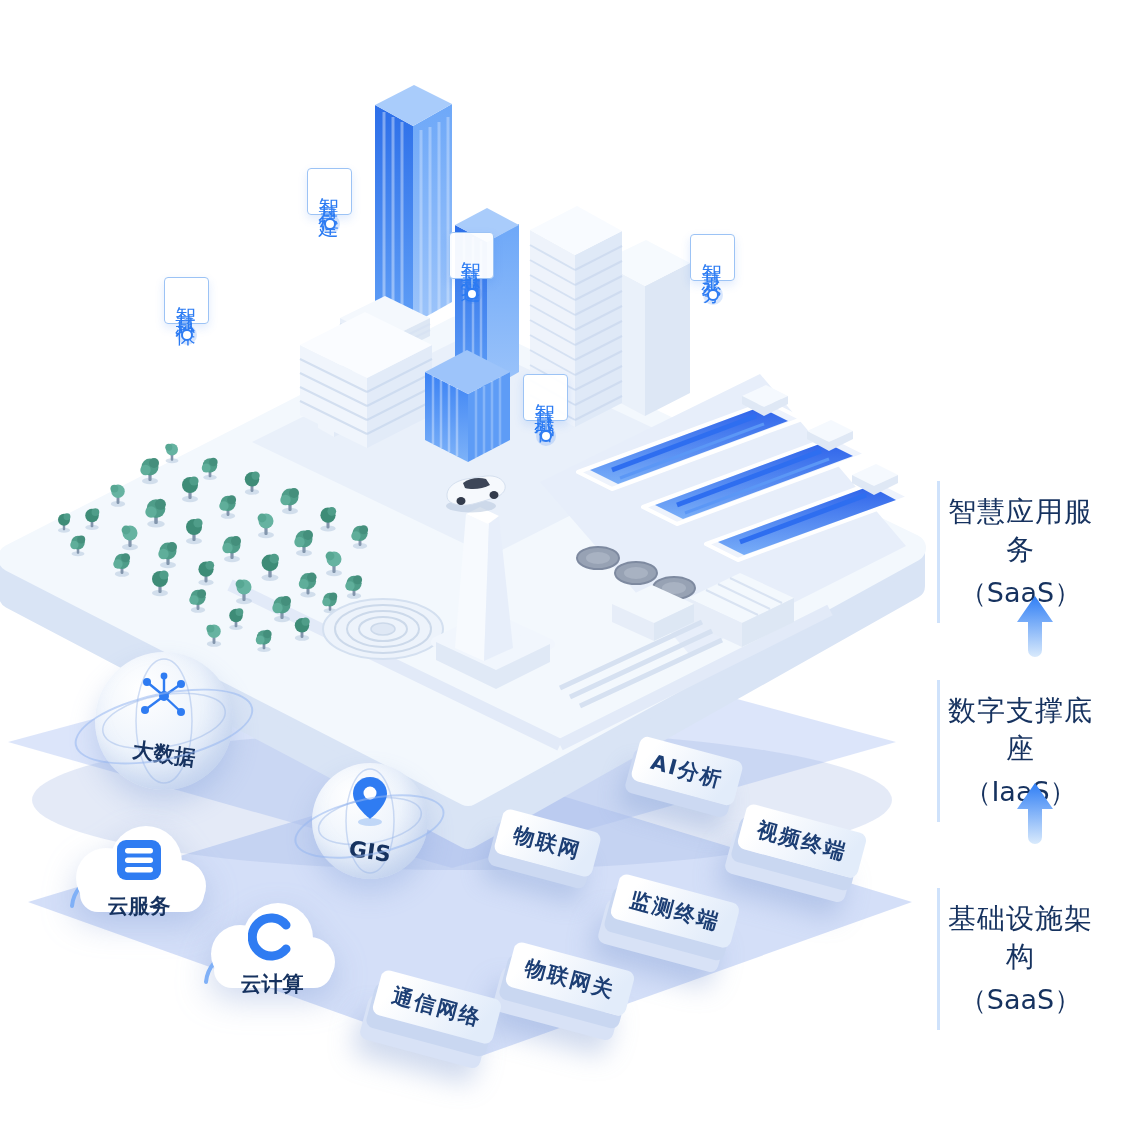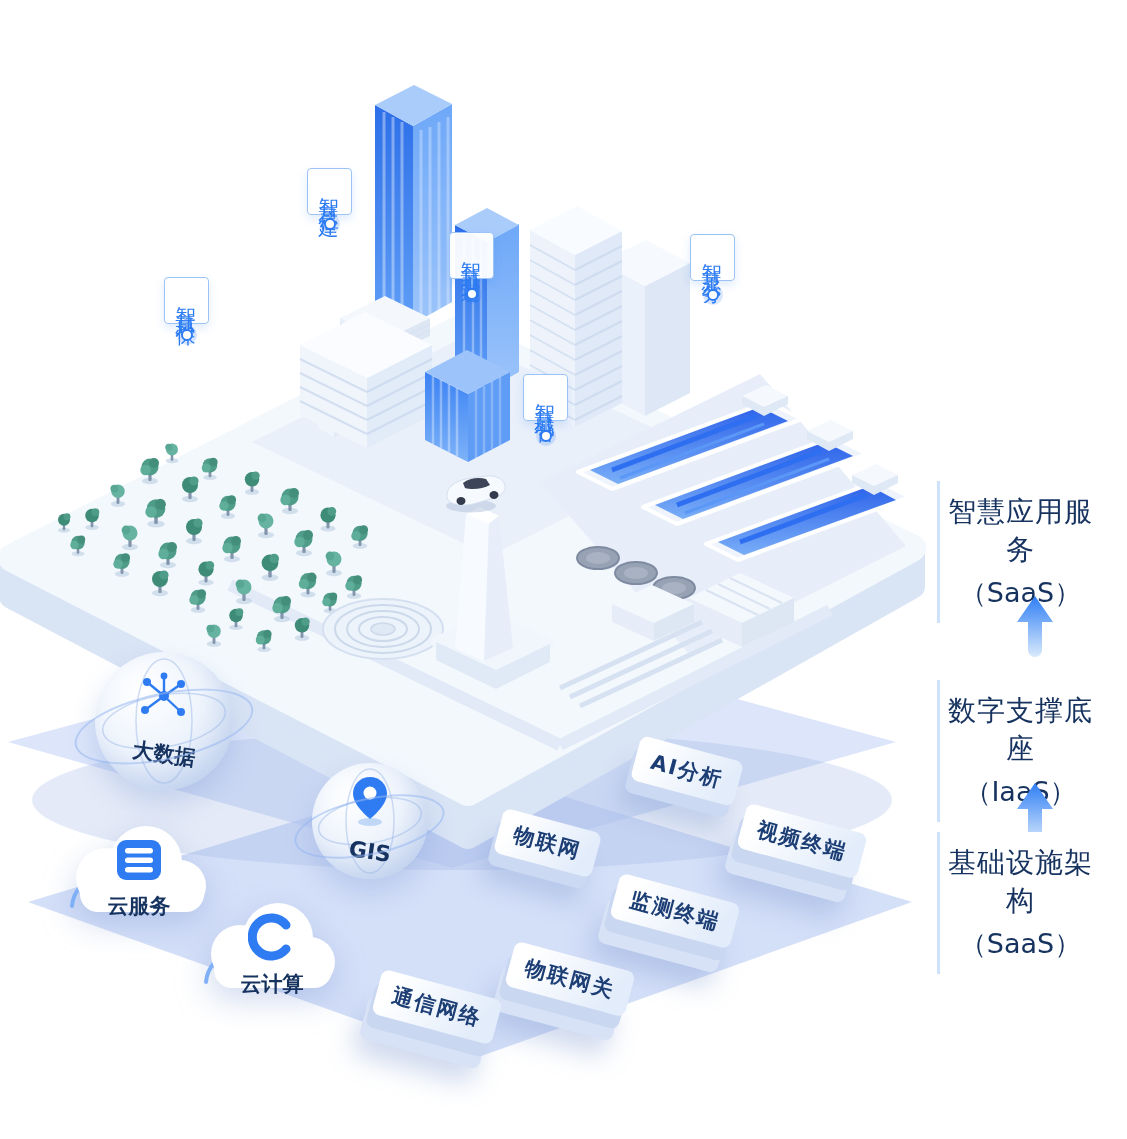--- a/index.html
+++ b/index.html
@@ -410,18 +410,18 @@
     <svg width="36" height="62" viewBox="0 0 36 62">
       <defs>
           <linearGradient id="ag2" x1="0" y1="0" x2="0" y2="1">
         <stop offset="0" stop-color="#2f7ef5"></stop>
             <stop offset="1" stop-color="#d9eafc"></stop>
       </linearGradient>
         </defs>
       <path d="M18 0 L36 26 L25 26 L25 54 A7 7 0 0 1 11 54 L11 26 L0 26 Z" fill="url(#ag2)"></path>
     </svg>
   </div>
-  <div class="arch-box" style="top:832px;">
+  <div class="arch-box" style="top:888px;">
     <div class="arch-title">基础设施架构</div>
     <div class="arch-sub">（SaaS）</div>
   </div>
 
 </div>
 
 </body></html>

